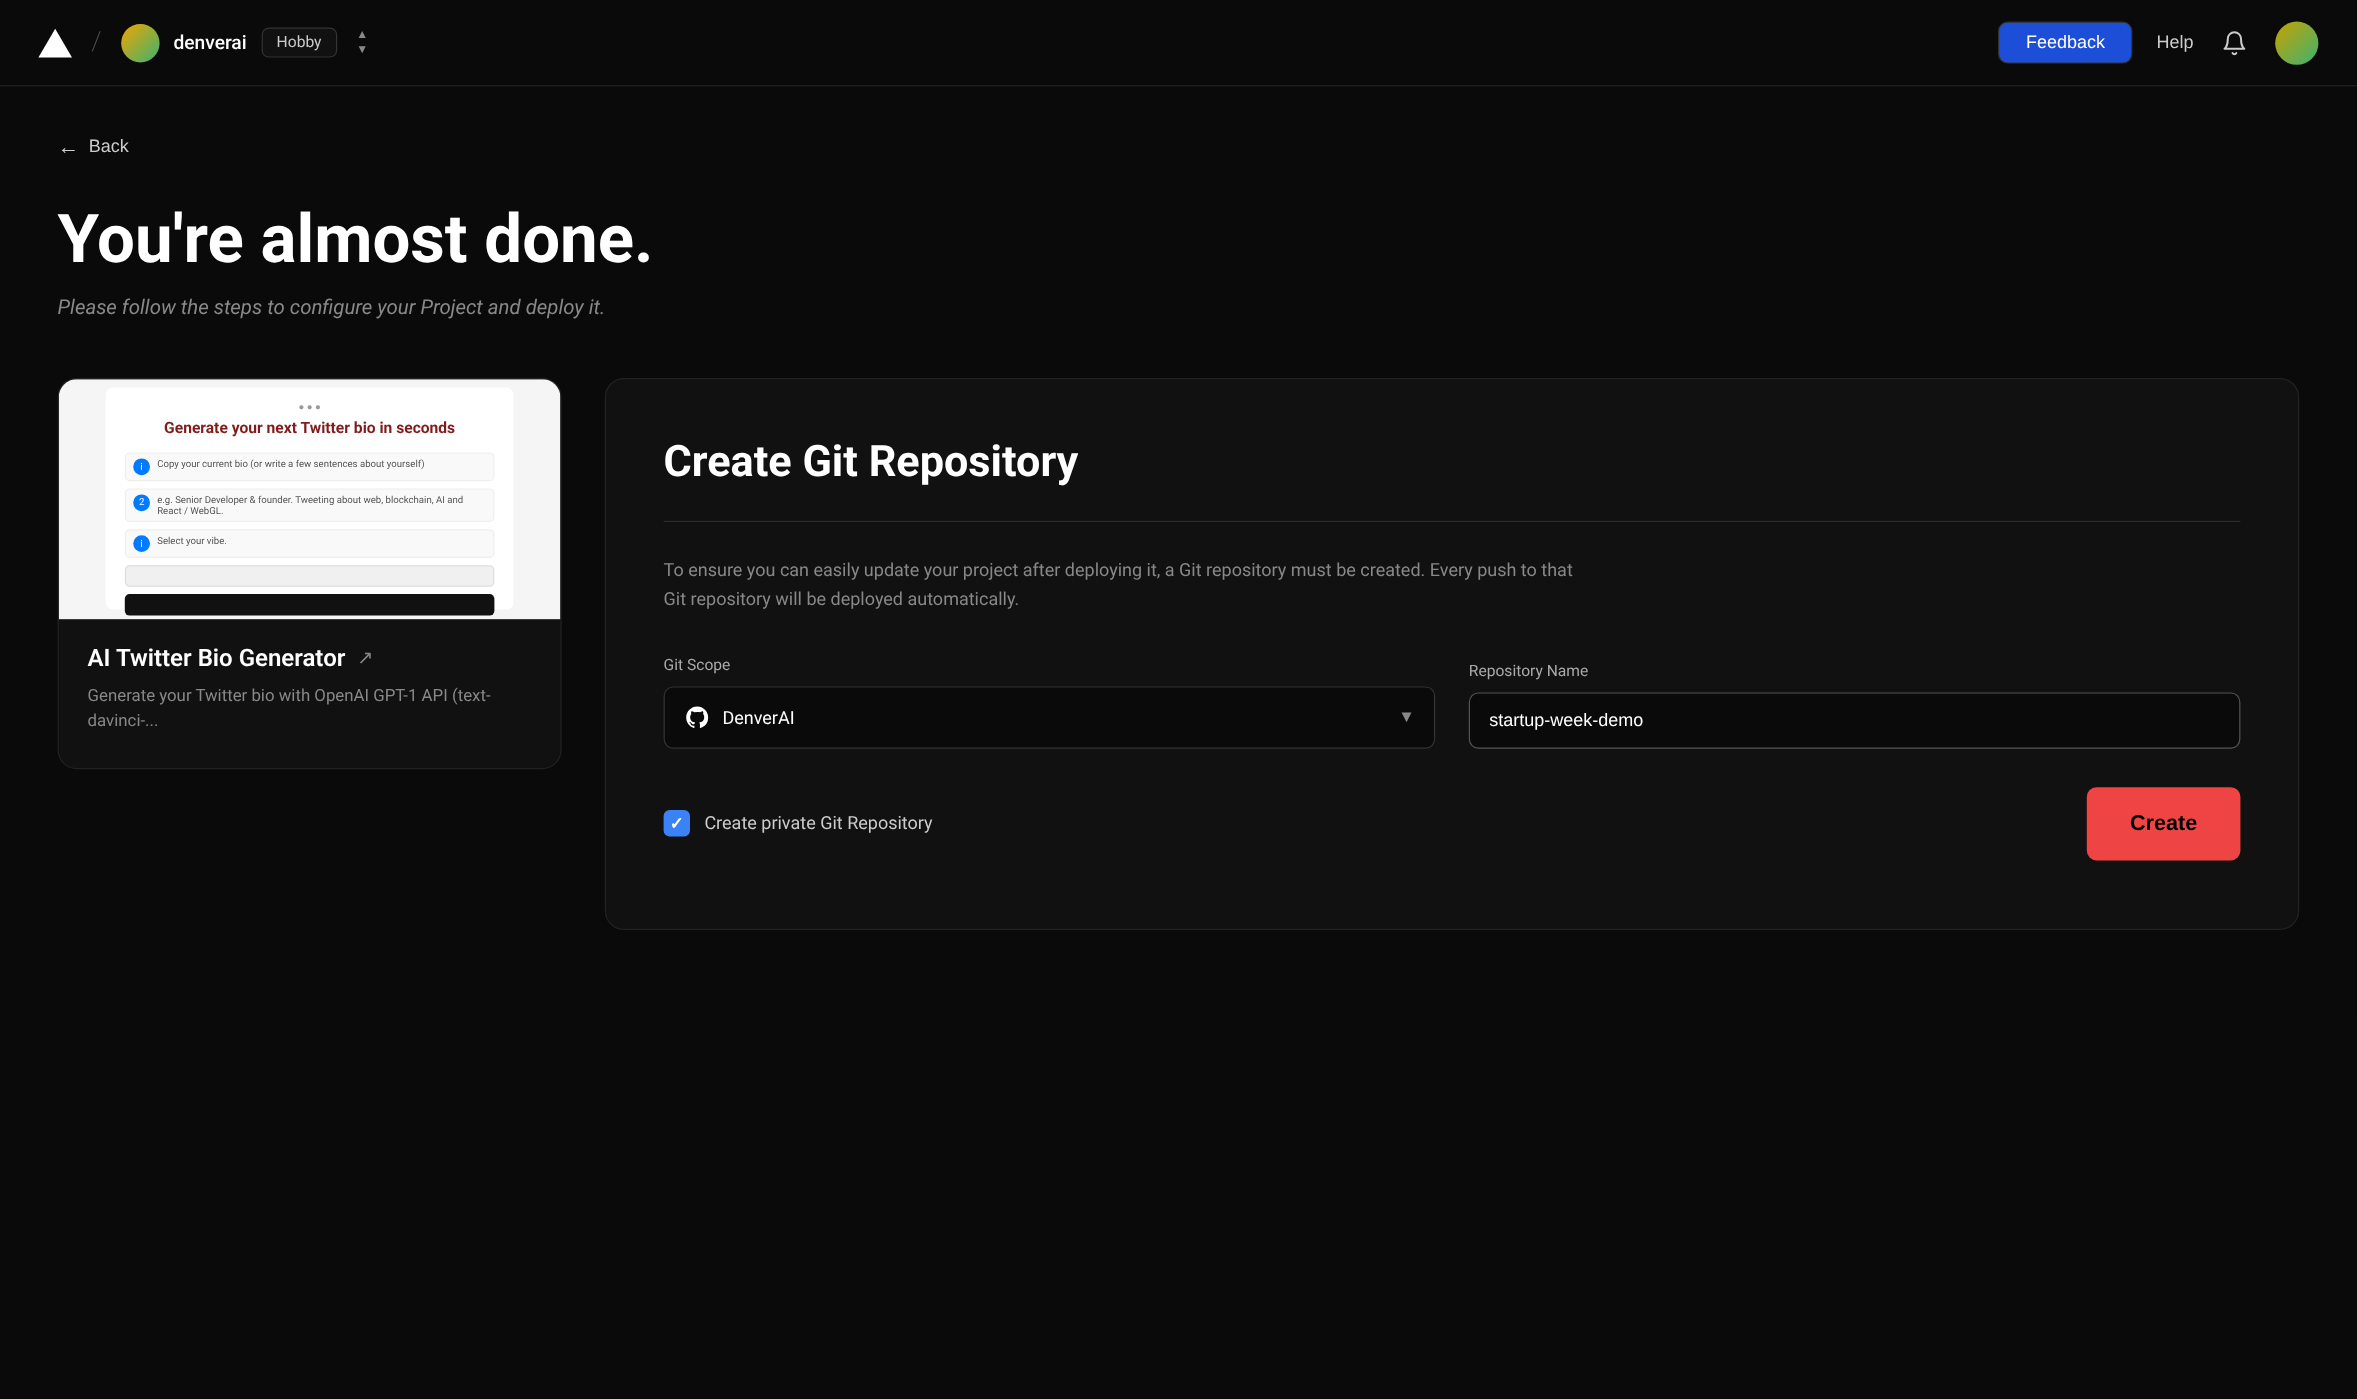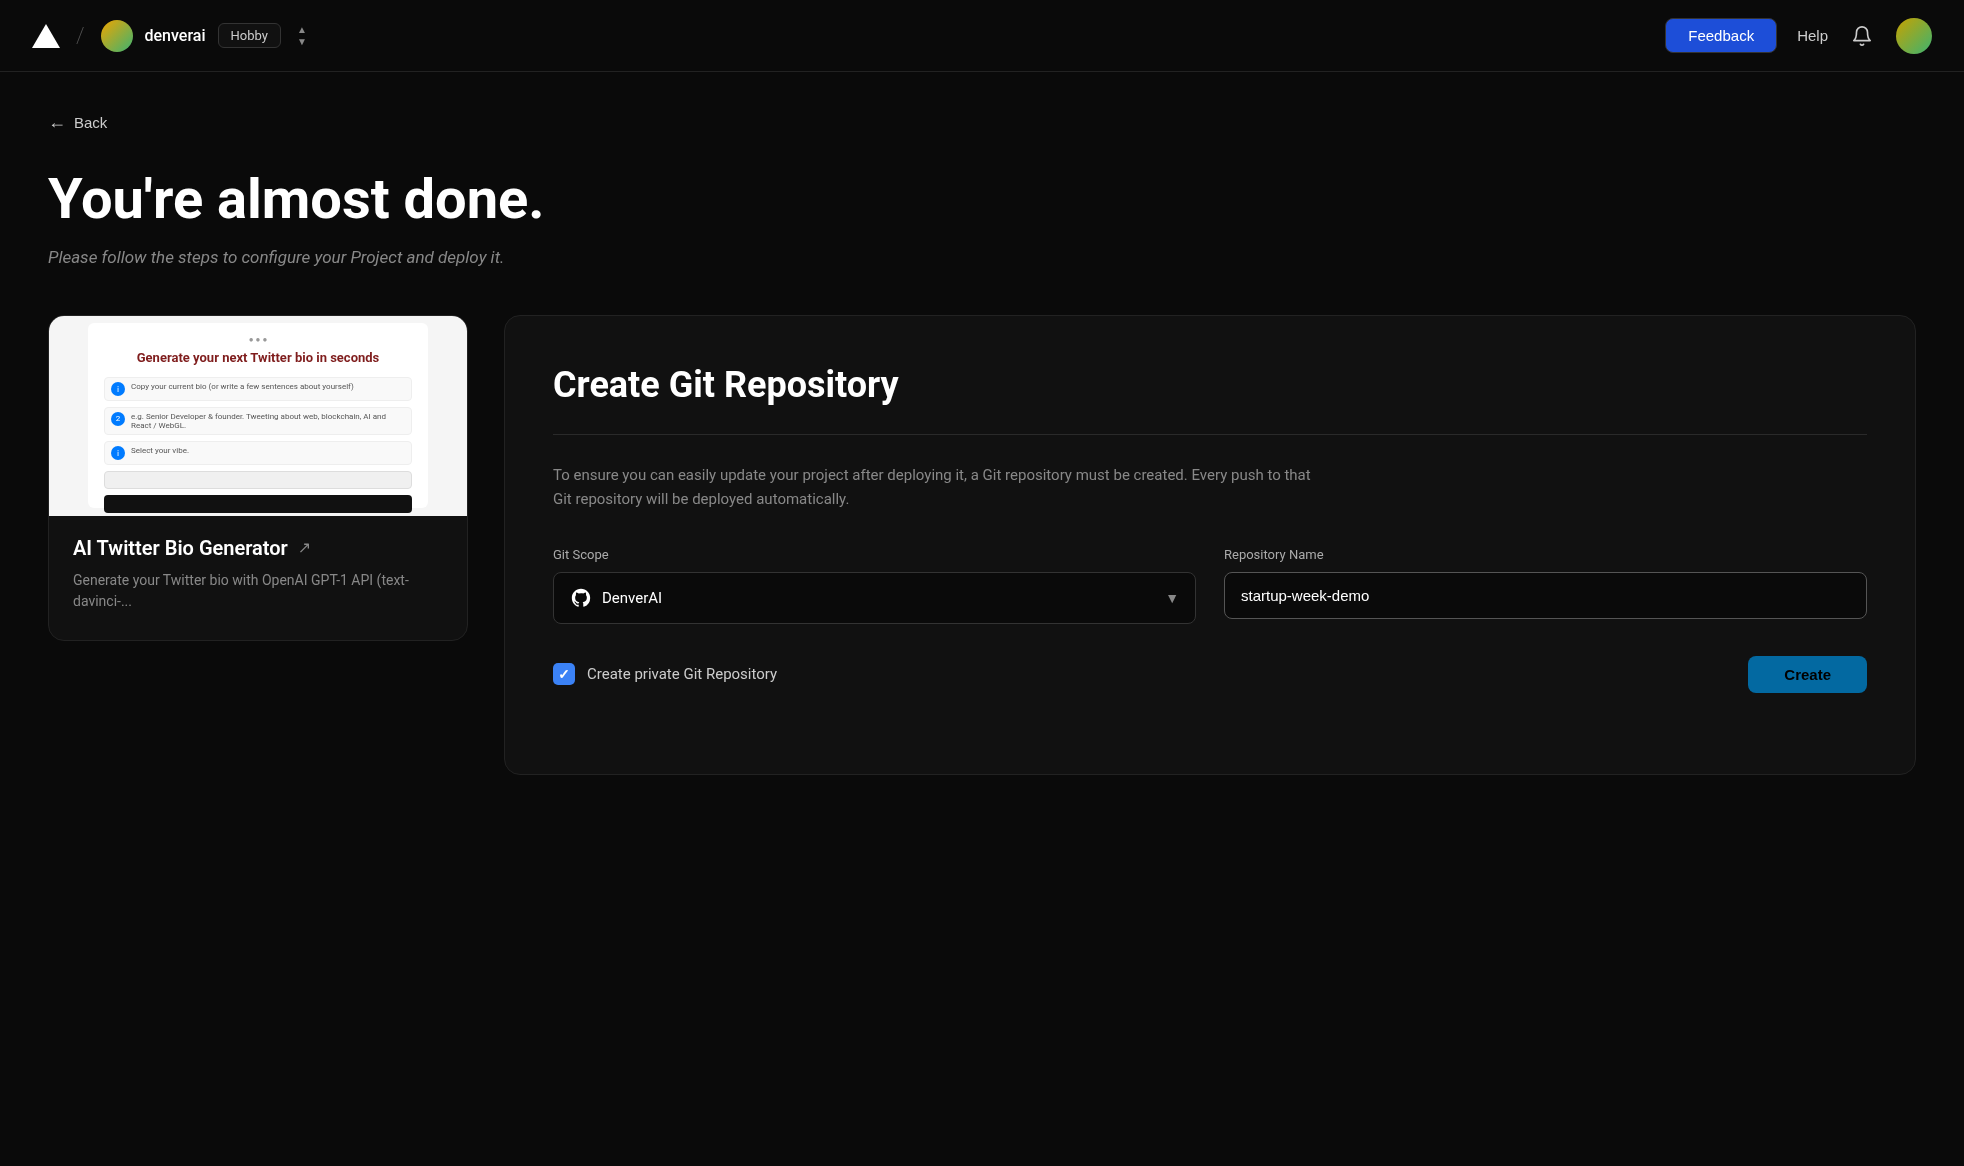--- a/index.html
+++ b/index.html
@@ -298,20 +298,21 @@
       color: #888;
       line-height: 1.6;
       margin-bottom: 36px;
       max-width: 760px;
     }
 
     .git-fields-row {
       display: flex;
       gap: 28px;
       margin-bottom: 32px;
+      align-items: flex-end;
     }
     .git-field {
       flex: 1;
     }
     .git-field label {
       display: block;
       font-size: 13px;
       color: #aaa;
       margin-bottom: 10px;
     }
@@ -376,26 +377,26 @@
     .checkbox-check {
       color: white;
       font-size: 14px;
       font-weight: 700;
     }
     .checkbox-label {
       font-size: 15px;
       color: #ccc;
     }
     .create-btn {
-      background: #0369a1;
+      background: #ef4444;
       color: #000;
       border: none;
       border-radius: 8px;
-      padding: 10px 36px;
-      font-size: 15px;
+      padding: 20px 36px;
+      font-size: 18px;
       font-weight: 600;
       cursor: pointer;
     }
   </style>
 </head>
 <body>
 
 <header class="header">
   <div class="header-left">
     <div class="logo-triangle"></div>

